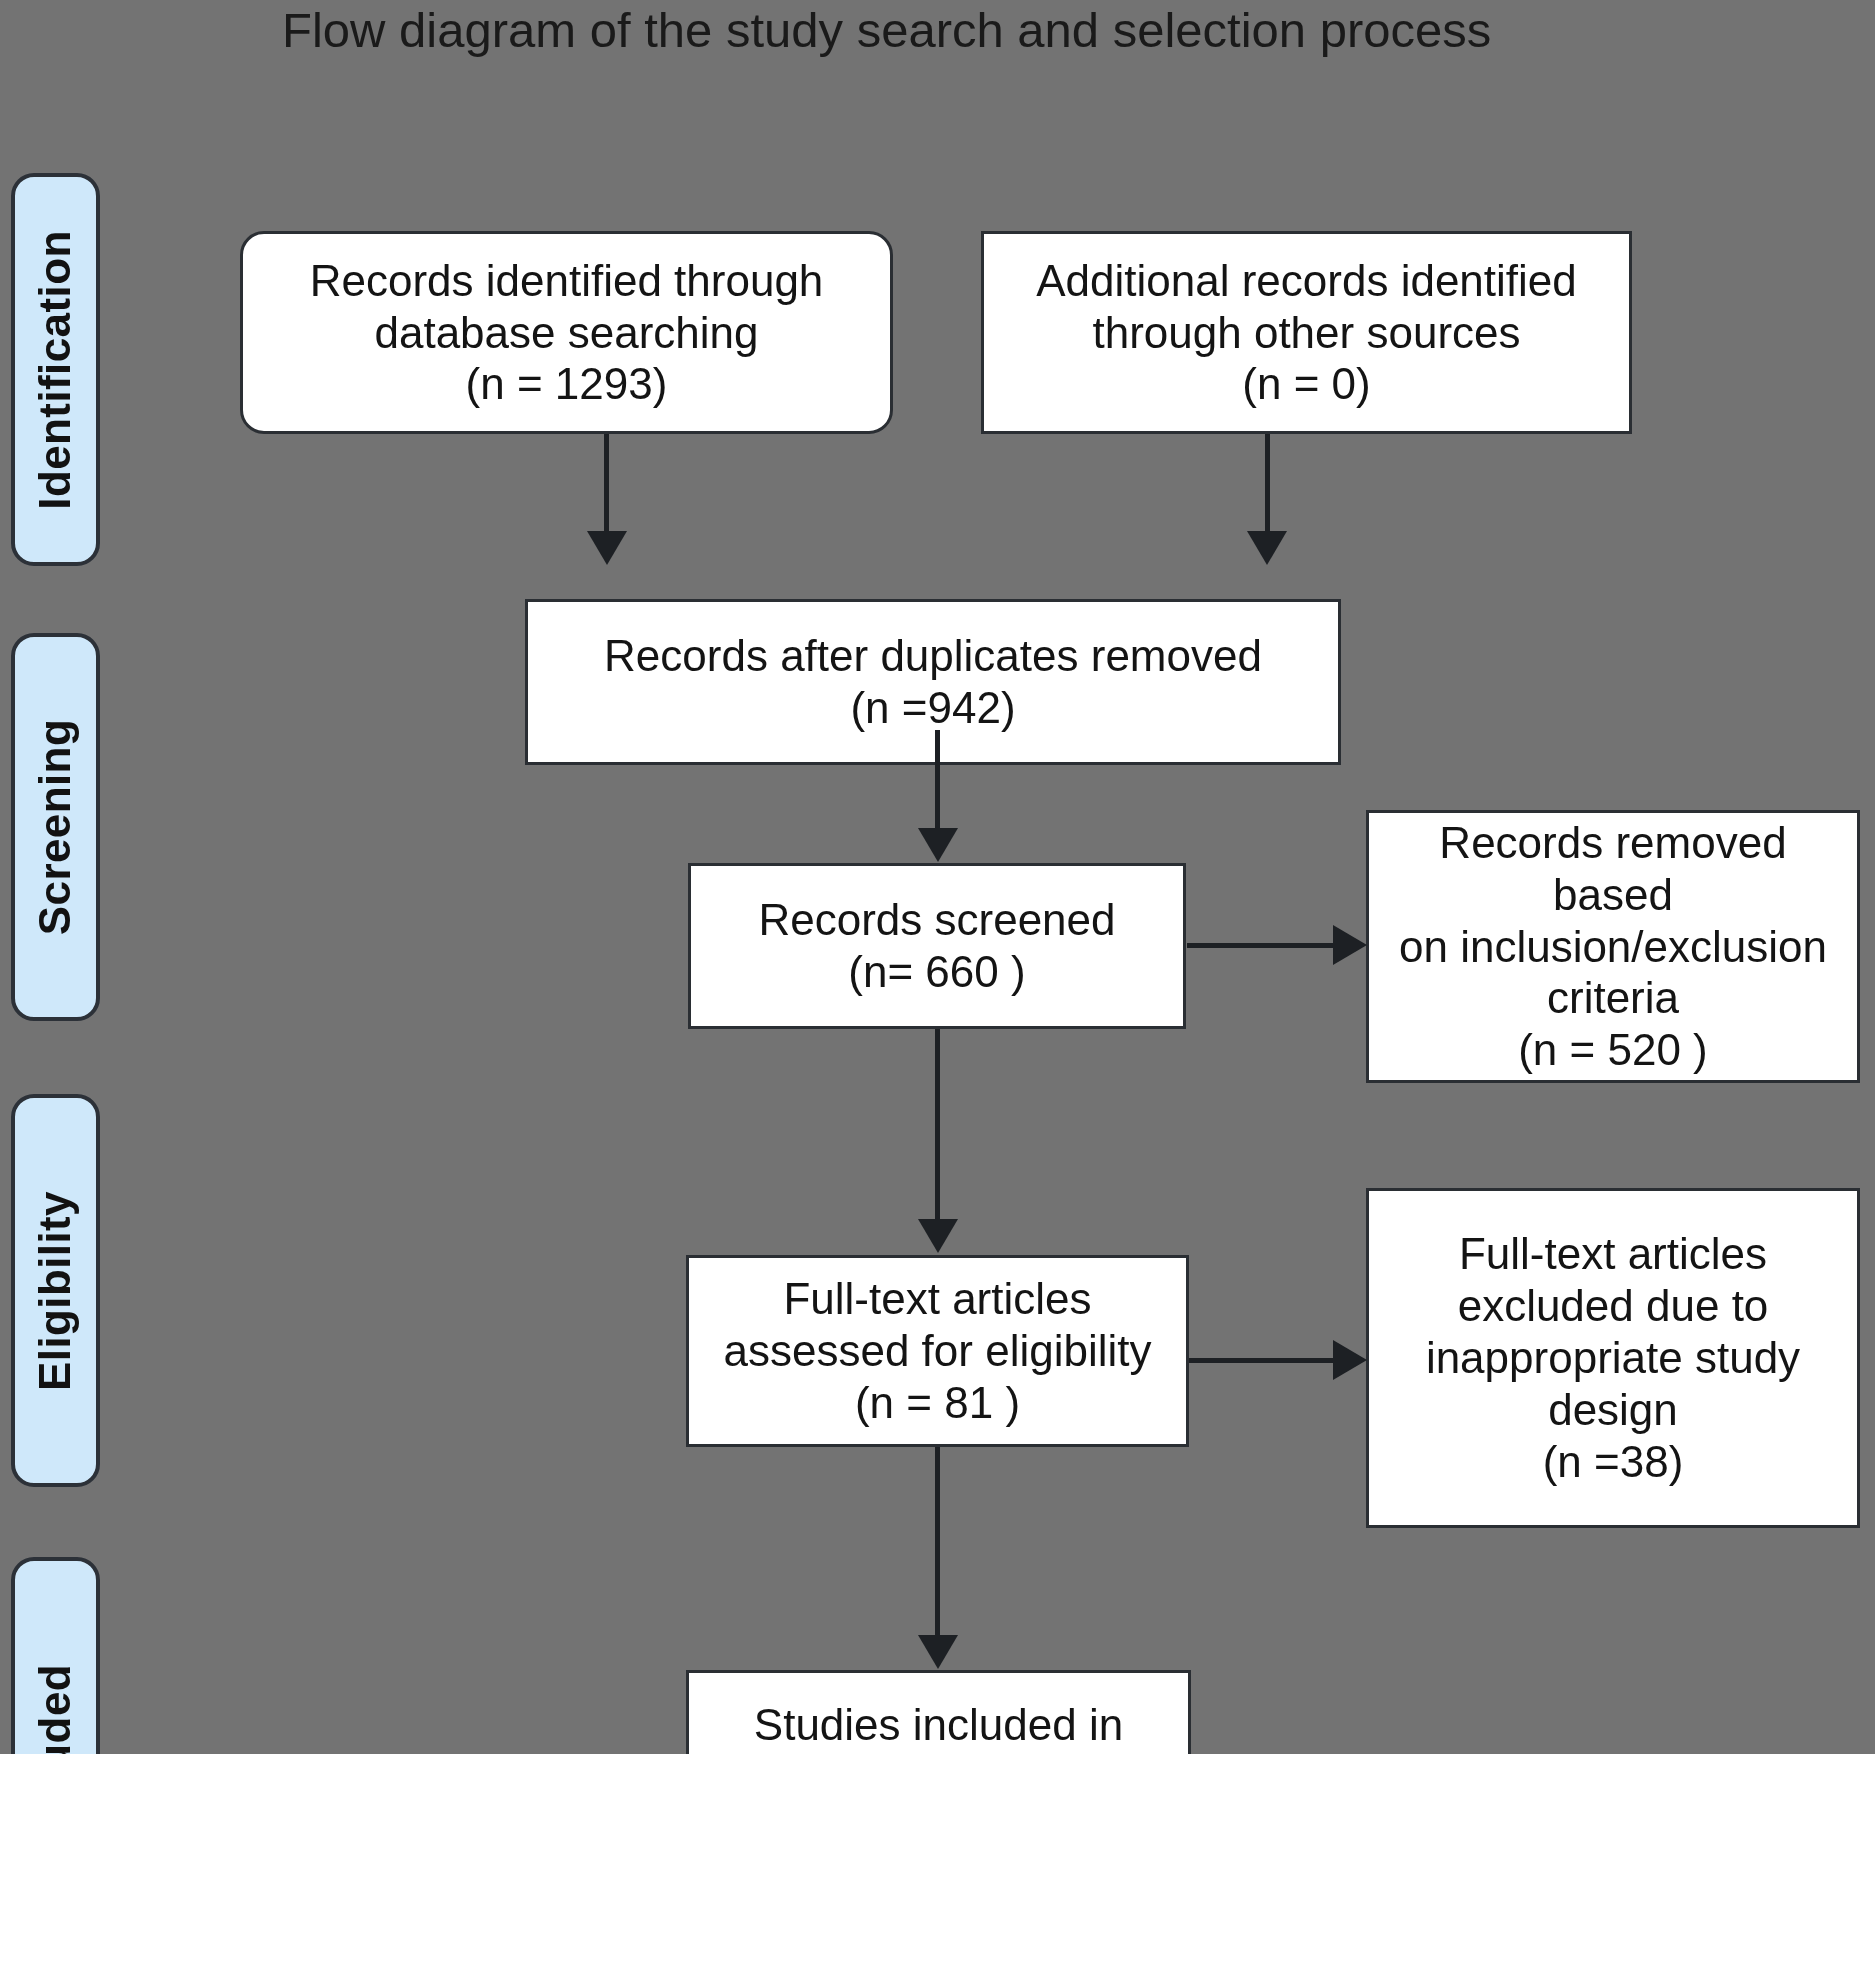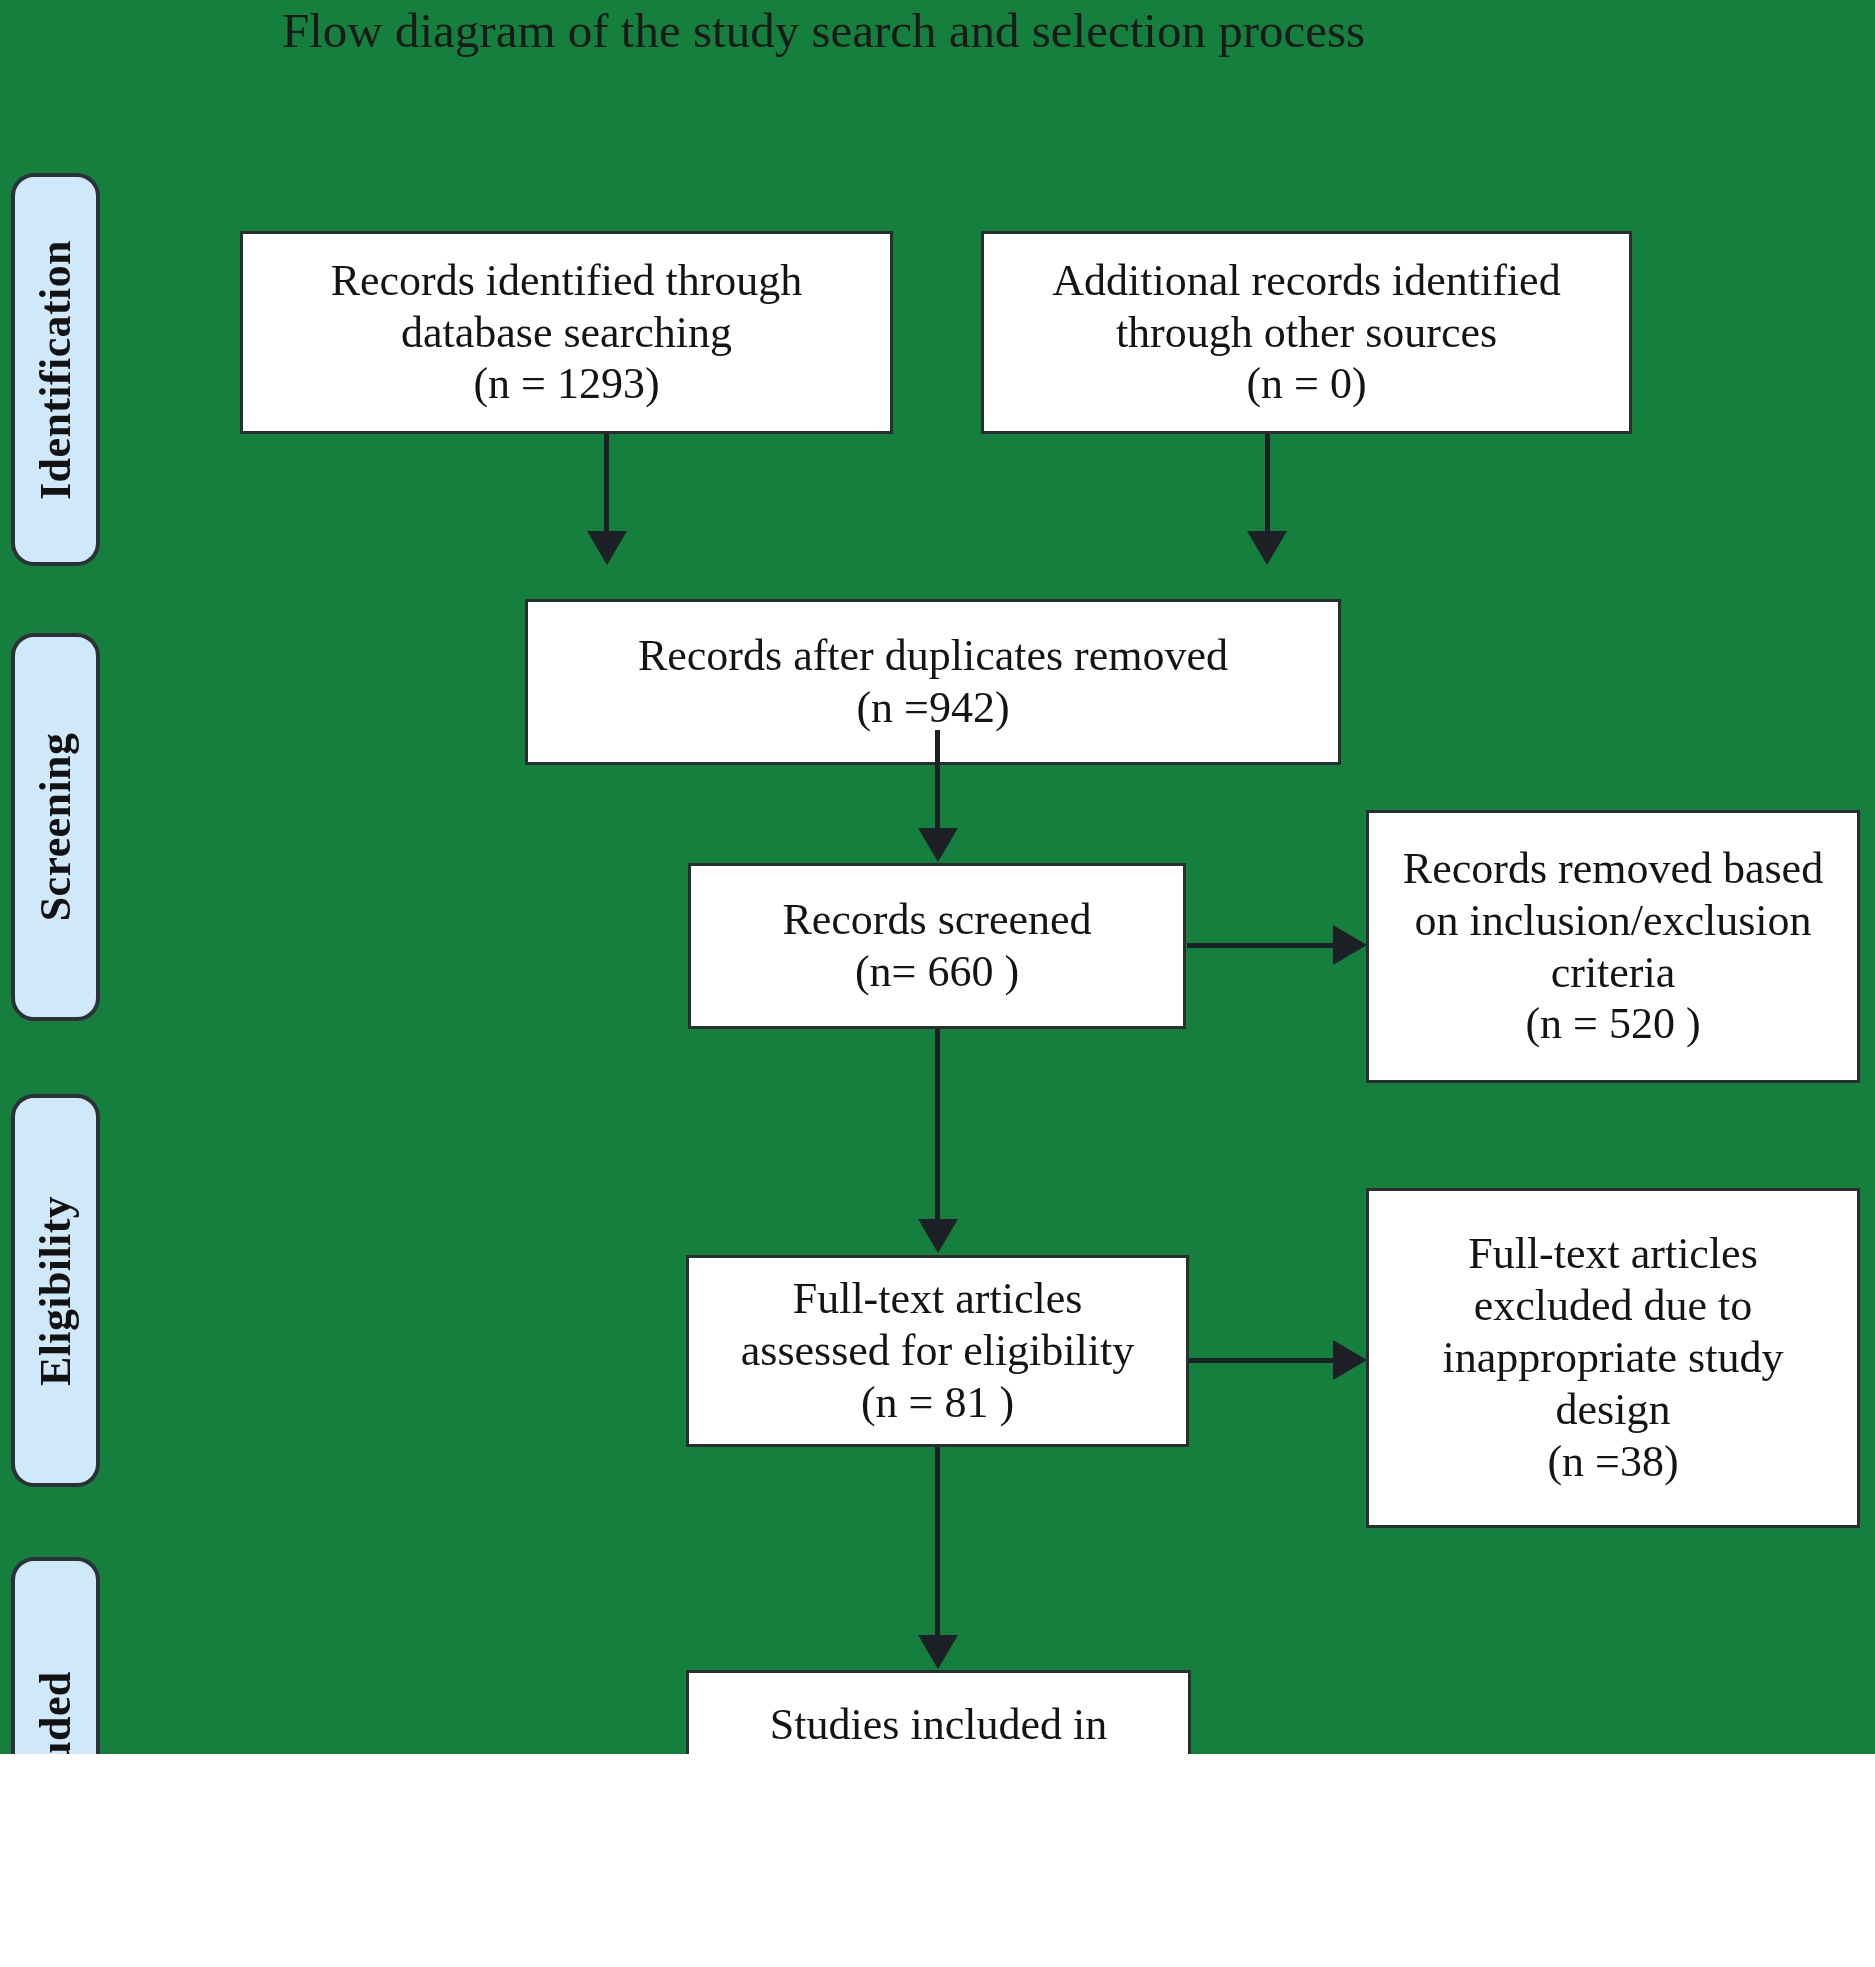--- a/index.html
+++ b/index.html
@@ -4,22 +4,22 @@
 <style>
   html, body {
     margin: 0;
     padding: 0;
     background: #ffffff;
   }
   #canvas {
     position: relative;
     width: 1876px;
     height: 1754px;
-    background: #15803d;
-    font-family: Liberation Serif, serif;
+    background: #737373;
+    font-family: Liberation Sans, sans-serif;
     color: #111111;
     overflow: hidden;
   }
 
   
   #diagram-title {
     position: absolute;
     left: 282px;
     top: 3.5px;
     width: 1041px;
@@ -116,21 +116,21 @@
   </div>
 
   <div class="stage-pill" style="top:1094px; height:393px;">
     <span class="stage-label">Eligibility</span>
   </div>
 
   <div class="stage-pill" style="top:1557px; height:397px;">
     <span class="stage-label">Included</span>
   </div>
 
-  <div class="flow-box" style="left:240px; top:231px; width:653px; height:203px;">
+  <div class="flow-box" style="left:240px; top:231px; width:653px; height:203px;border-radius:24px;">
     <span class="box-text">Records identified through
 database searching
 (n = 1293)</span>
   </div>
 
   <div class="flow-box" style="left:981px; top:231px; width:651px; height:203px;">
     <span class="box-text">Additional records identified
 through other sources
 (n = 0)</span>
   </div>

